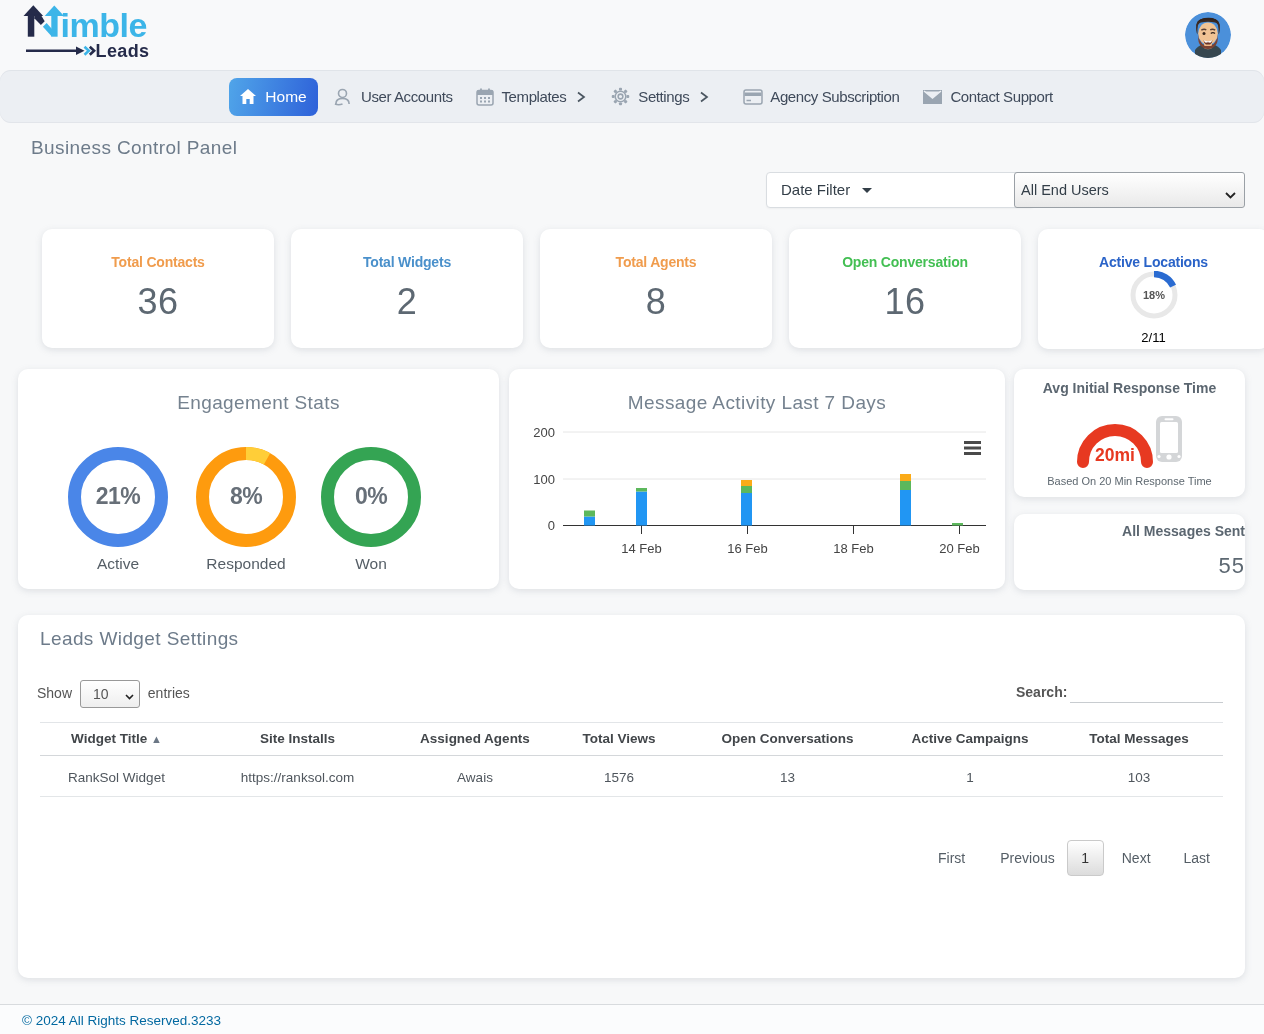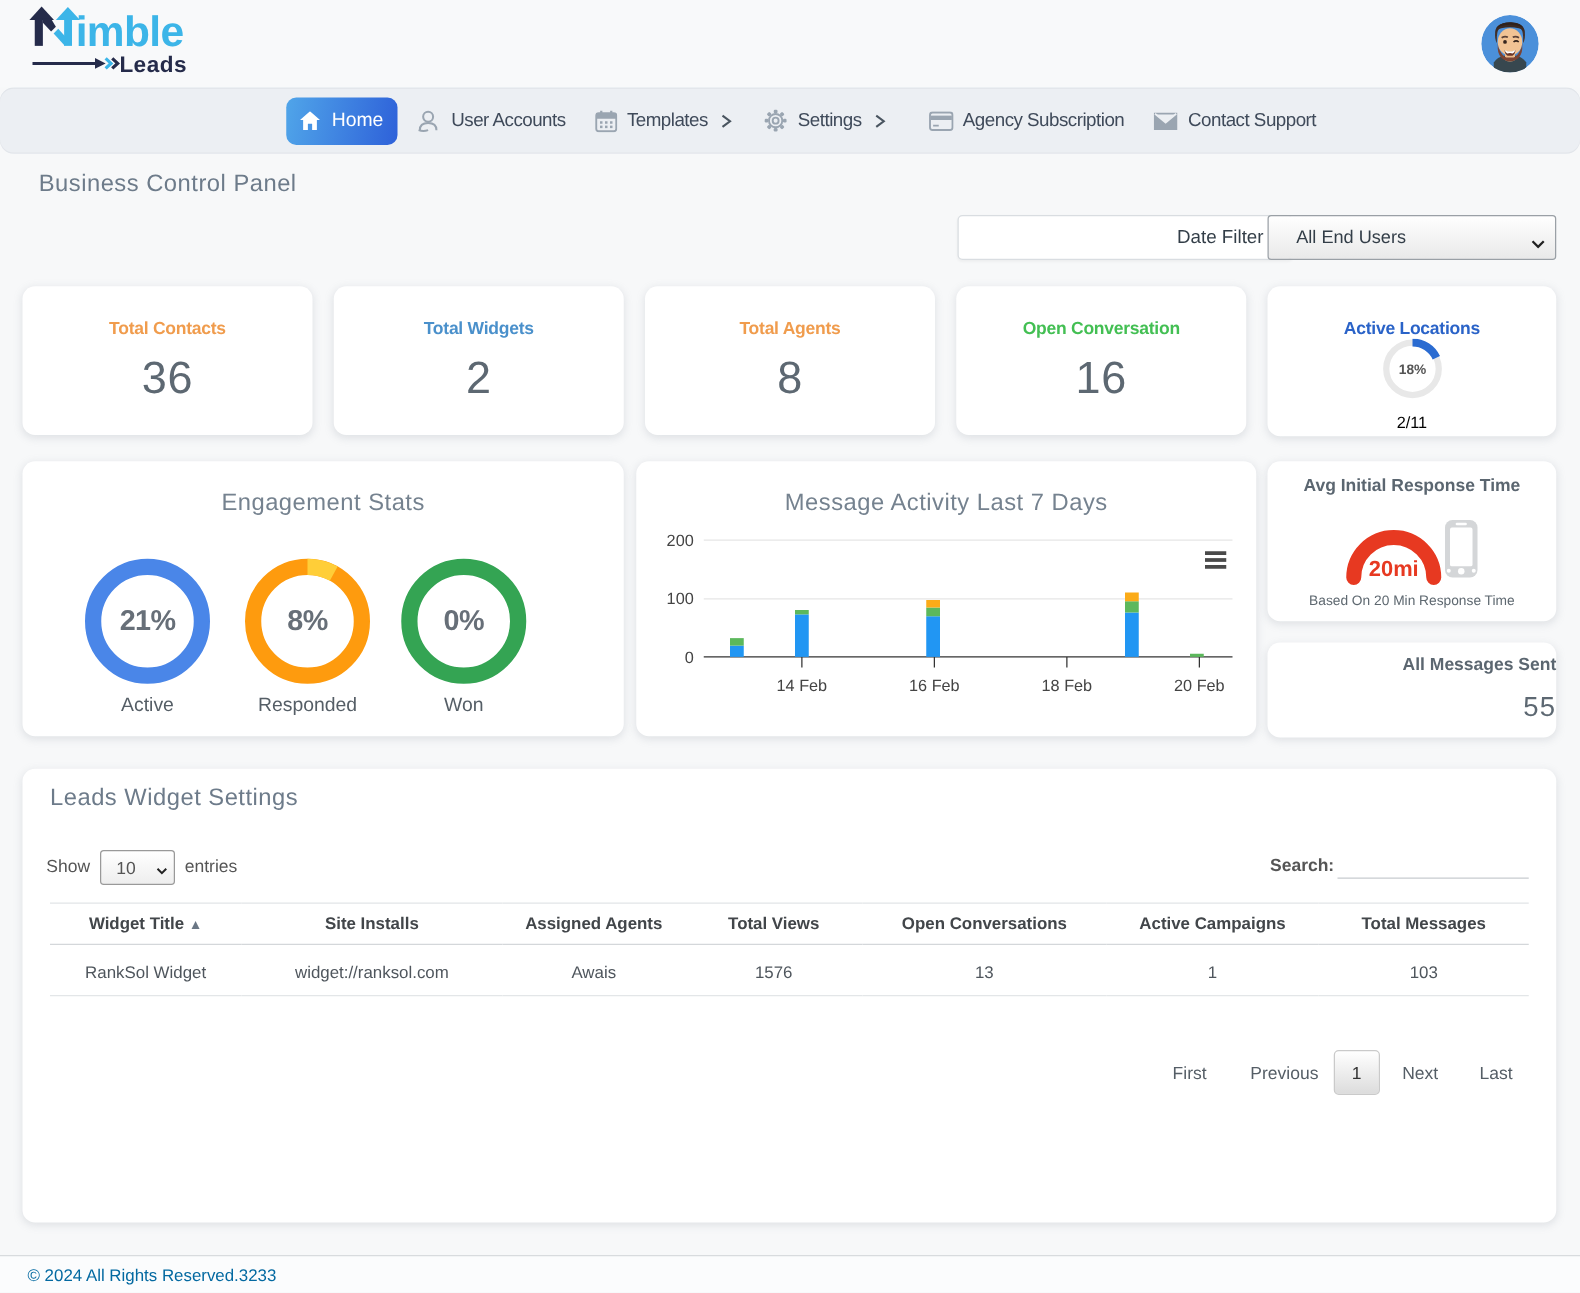--- a/index.html
+++ b/index.html
@@ -15,27 +15,27 @@
 #nav { left:0; top:70px; width:1264px; height:53px; background:#eceff3; box-shadow:inset 0 1px 0 #e0e4e9, inset 0 -1px 0 #e2e5ea; display:flex; align-items:center;border-radius:11px; }
 .navitem { display:flex; align-items:center; color:#3f4a5a; font-size:15px; letter-spacing:-0.4px; white-space:nowrap; }
 .navitem svg { margin-right:9px; }
 #homebtn { display:flex; align-items:center; justify-content:center; width:89px; height:38px; border-radius:8px; background:linear-gradient(100deg,#50a5e9 0%,#2e61d9 100%); color:#fff; font-size:15.5px; margin-left:229px; flex:none; }
 #homebtn svg { margin-right:9px; }
 
 
 #h1 { left:31px; top:137px; font-size:19px; color:#6d7b8a; letter-spacing:0.4px; }
 
 
-#datefilter { left:766px; top:172px; width:268px; height:36px; background:#fff; border:1px solid #d9dde1; border-radius:4px; box-shadow:0 1px 2px rgba(0,0,0,0.04); font-size:15px; color:#333e48; line-height:34px; padding-left:14px;text-align:right; }
+#datefilter { left:766px; top:172px; width:268px; height:36px; background:#fff; border:1px solid #d9dde1; border-radius:4px; box-shadow:0 1px 2px rgba(0,0,0,0.04); font-size:15px; color:#333e48; line-height:34px; padding-left:14px; }
 #datefilter .caret { display:inline-block; margin-left:8px; vertical-align:middle; width:0; height:0; border-left:5px solid transparent; border-right:5px solid transparent; border-top:5px solid #333e48; margin-top:-2px;}
-#endusers { left:1014px; top:172px; width:231px; height:36px; background:linear-gradient(#ffffff,#e9e9e9); border:1px solid #9aa0a6; border-radius:3px; font-size:14.5px; color:#333e48; line-height:34px; padding-left:22px; }
+#endusers { left:1014px; top:172px; width:231px; height:36px; background:linear-gradient(#ffffff,#e9e9e9); border:1px solid #9aa0a6; border-radius:3px; font-size:14.5px; color:#333e48; line-height:34px; padding-left:6px; }
 #endusers svg { position:absolute; right:8px; top:10px; }
 
 
-.stat { height:119px; text-align:center; }
+.stat { height:119px; text-align:center;margin-left:24px; }
 .stat .t { font-size:14px; font-weight:bold; margin-top:25px; letter-spacing:-0.2px; }
 .stat .v { font-size:36px; color:#5d6872; margin-top:11px; letter-spacing:0.5px; }
 .orange { color:#f09c4d; }
 .blue { color:#4a90cb; }
 .green { color:#43bf53; }
 .dblue { color:#2a63c8; }
 
 
 #engage { left:18px; top:369px; width:481px; height:220px; }
 #engage .title,#chartcard .title { text-align:center; font-size:19px; color:#75828f; letter-spacing:0.4px; margin-top:23px; }
@@ -361,21 +361,21 @@
           <th>Assigned Agents</th>
           <th>Total Views</th>
           <th>Open Conversations</th>
           <th>Active Campaigns</th>
           <th>Total Messages</th>
     </tr>
       </thead>
     <tbody>
       <tr>
           <td>RankSol Widget</td>
-          <td>widget://ranksol.com</td>
+          <td>https://ranksol.com</td>
           <td>Awais</td>
           <td>1576</td>
           <td>13</td>
           <td>1</td>
           <td>103</td>
         </tr>
     </tbody>
   </table>
   <div class="pag">
     <span style="margin-left:14px">First</span>

